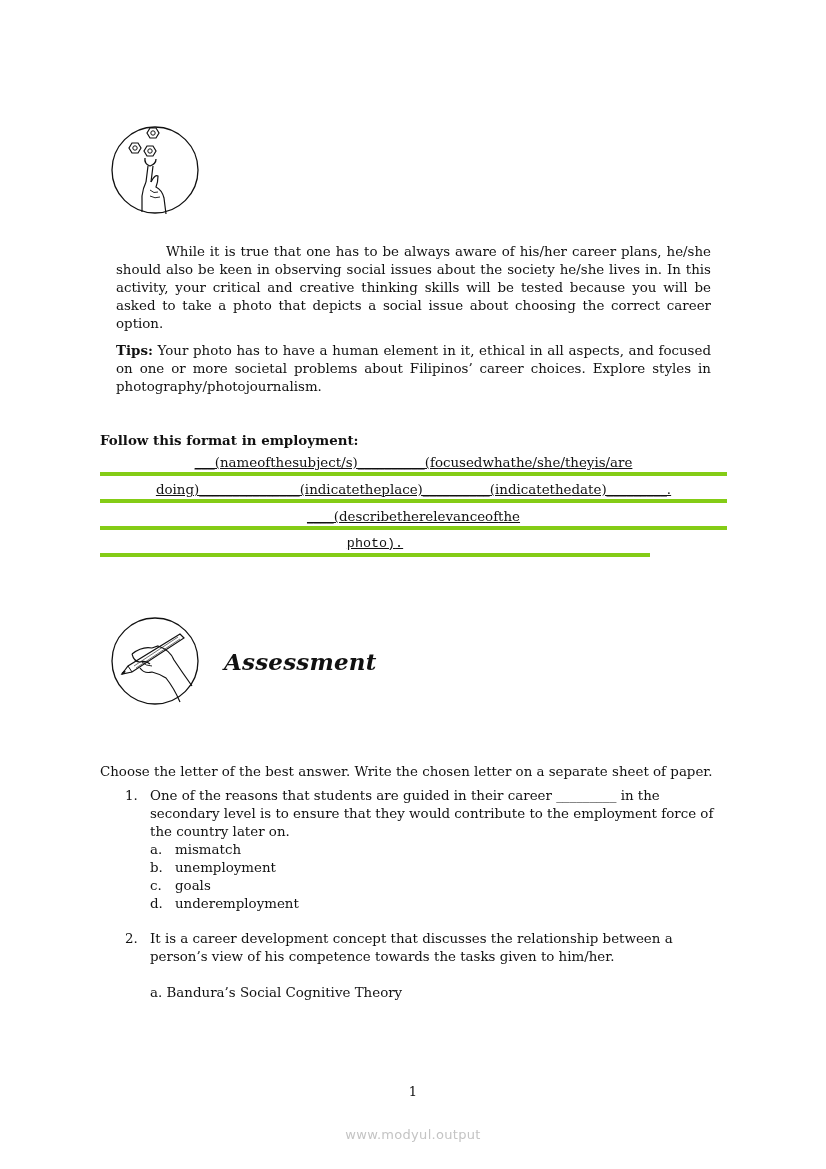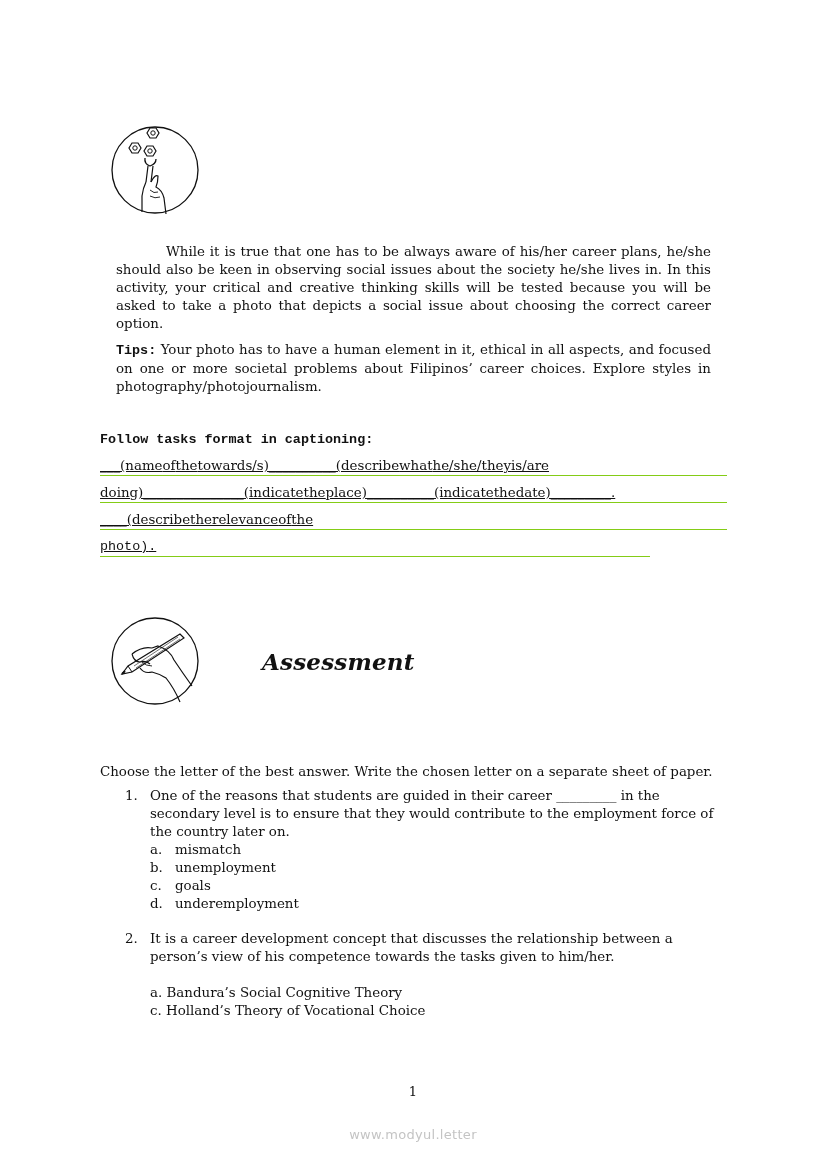--- a/index.html
+++ b/index.html
@@ -45,37 +45,36 @@
       color: #111;
     }
     .body-text p {
       margin: 16px;
     }
     .indent {
       text-indent: 50px;
     }
     .bold {
       font-weight: bold;
-      font-family: Liberation Mono, monospace;
     }
     .caption-lines {
       position: absolute;
       left: 100px;
       width: 627px;
       font-family: "DejaVu Serif", serif;
       font-size: 13.4px;
       color: #111;
     }
     .caption-line {
       display: flex;
-      justify-content: flex-start;
+      justify-content: center;
       align-items: flex-end;
       height: 27px;
       text-decoration: underline;
-      border-bottom: 1px solid #84cc16;
+      border-bottom: 4px solid #84cc16;
       box-sizing: border-box;
       white-space: nowrap;
     }
     .caption-line span {
       padding-bottom: 2px;
     }
     .caption-line.partial {
       width: 550px;
       font-family: Liberation Mono, monospace;
     }
@@ -158,28 +157,28 @@
 
   <div class="body-text" style="top:227px;">
     <p class="indent">While it is true that one has to be always aware of his/her career plans, he/she should also be keen in observing social issues about the society he/she lives in. In this activity, your critical and creative thinking skills will be tested because you will be asked to take a photo that depicts a social issue about choosing the correct career option.</p>
   </div>
 
   <div class="body-text" style="top:325px;">
     <p><span class="bold">Tips:</span><span> Your photo has to have a human element in it, ethical in all aspects, and focused on one or more societal problems about Filipinos’ career choices.  Explore styles in photography/photojournalism.</span></p>
   </div>
 
 
-  <div class="body-text bold" style="top:431px;">Follow tasks format in captioning:</div>
+  <div class="body-text bold" style="top:431px;">Follow this format in employment:</div>
 
   <div class="caption-lines" style="top:449px;">
     <div class="caption-line">
       <span>___(name</span>
       <span>of</span>
       <span>the</span>
-      <span>towards/s)__________(describe</span>
+      <span>subject/s)__________(focused</span>
       <span>what</span>
       <span>he/she/they</span>
       <span>is/are</span>
     </div>
     <div class="caption-line">
       <span>doing)_______________(indicate</span>
       <span>the</span>
       <span>place)__________(indicate</span>
       <span>the</span>
       <span>date)_________.</span>
@@ -205,21 +204,21 @@
       <path d="M18,50 L22,56" stroke="#111" stroke-width="1"></path>
       <path d="M12,58 L15,55" stroke="#111" stroke-width="2"></path>
       <path d="M24,50 L68,21 M26,52 L70,23" stroke="#111" stroke-width="0.6"></path>
 
       <path d="M22,38 Q32,30 42,32 L48,30 Q60,34 64,44 Q72,56 82,70" fill="none" stroke="#111" stroke-width="1.2"></path>
       <path d="M22,38 Q24,46 30,46 Q36,44 40,48" fill="none" stroke="#111" stroke-width="1.1"></path>
       <path d="M30,52 Q34,58 42,56 Q50,58 56,62 Q64,72 70,86" fill="none" stroke="#111" stroke-width="1.2"></path>
       <path d="M32,46 Q36,50 42,50" fill="none" stroke="#111" stroke-width="0.9"></path>
     </svg>
   </div>
-  <div class="section-title" style="left:224px; top:648px;margin-left:38px;">Assessment</div>
+  <div class="section-title" style="left:224px; top:648px;">Assessment</div>
 
   <div class="body-text" style="top:763px;">Choose the letter of the best answer. Write the chosen letter on a separate sheet of paper.</div>
 
   <div class="question-list" style="top:787px;">
     <div class="q-row">
       <span class="q-num">1.</span>
       <span class="q-text">One of the reasons that students are guided in their career _________ in the secondary level is to ensure that they would contribute to the employment force of the country later on.</span>
     </div>
     <div class="opt-row">
       <span class="opt-letter">a.</span>
@@ -239,19 +238,18 @@
     </div>
   </div>
 
   <div class="question-list" style="top:930px;">
     <div class="q-row">
       <span class="q-num">2.</span>
       <span class="q-text">It is a career development concept that discusses the relationship between a person’s view of his competence towards the tasks given to him/her.</span>
     </div>
     <div style="height:18px;"></div>
     <div class="opt-inline">a. Bandura’s Social Cognitive Theory</div>
-    <div class="opt-inline">c. Holland’s Theory of Vocational Choice</div>
   </div>
 
   <div class="page-number">1</div>
-  <div class="watermark">www.modyul.letter</div>
+  <div class="watermark">www.modyul.output</div>
 
 </div>
 
 </body></html>

